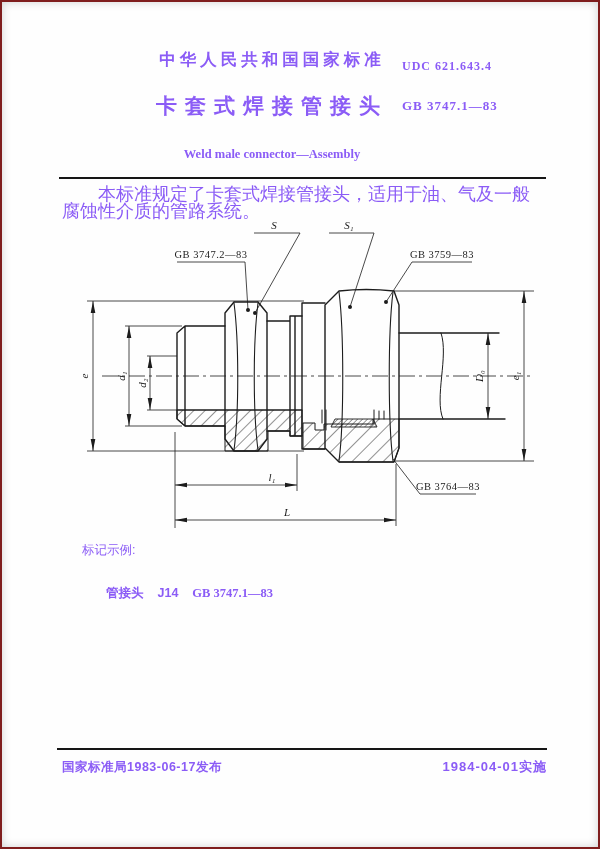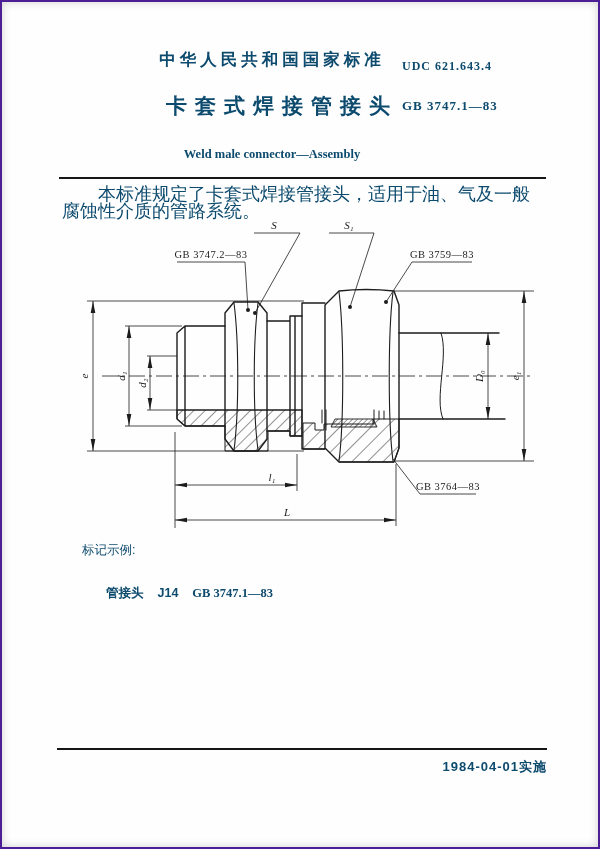--- a/index.html
+++ b/index.html
@@ -1,29 +1,29 @@
 <!DOCTYPE html>
 <html><head>
 <meta charset="utf-8">
 <style>
   html,body{margin:0;padding:0;background:#6f6f6f;}
   .page{
     position:relative;width:600px;height:849px;background:#fefefe;
-    box-sizing:border-box;border:2px solid #4c1d95;overflow:hidden;
+    box-sizing:border-box;border:2px solid #7f1d1d;overflow:hidden;
     box-shadow:inset 0 0 10px rgba(0,0,0,.18);
-    color:#0c4a6e;
+    color:#8b5cf6;
   }
   .abs{position:absolute;}
   .cjk-sans{font-family:"Liberation Sans","DejaVu Sans",sans-serif;}
   .serif{font-family:"Liberation Serif","DejaVu Serif",serif;}
   .hdr-national{left:0;top:47px;width:540px;text-align:center;font-size:16.5px;
     font-weight:bold;letter-spacing:4px;}
   .hdr-udc{left:400px;top:57px;width:145px;text-align:left;font-size:12px;
     font-weight:bold;letter-spacing:1px;}
-  .hdr-title{left:10px;top:90px;width:540px;text-align:center;font-size:21px;
+  .hdr-title{left:0;top:90px;width:540px;text-align:center;font-size:21px;
     font-weight:bold;letter-spacing:8px;}
   .hdr-code{left:400px;top:96px;width:145px;font-size:13px;font-weight:bold;letter-spacing:1px;}
   .hdr-sub{left:0;top:145px;width:540px;text-align:center;font-size:12.5px;font-weight:bold;}
   .rule{background:#161616;}
   .rule-top{left:57px;top:175px;width:487px;height:2px;}
   .intro{left:60px;top:184px;width:482px;font-size:18px;line-height:17px;text-indent:2em;margin:0;}
   .drawing{left:70px;top:213px;}
   .ex-head{left:80px;top:540px;font-size:12.5px;}
   .ex-line1{left:104px;top:561px;font-size:12.5px;}
   .ex-line2{left:104px;top:583px;font-size:12.5px;font-weight:bold;}
@@ -154,14 +154,15 @@
       <text class="call-t" x="446" y="488">GB 3764—83</text>
     </g>
   </svg>
 
   <div class="abs cjk-sans ex-head">标记示例:</div>
   <div class="abs cjk-sans ex-line2">
     <span>管接头</span><span>J14</span><span class="serif">GB  3747.1—83</span>
   </div>
 
   <div class="abs rule rule-bot"></div>
+  <div class="abs cjk-sans ft-left">国家标准局1983-06-17发布</div>
   <div class="abs cjk-sans ft-right">1984-04-01实施</div>
 </div>
 
 </body></html>

